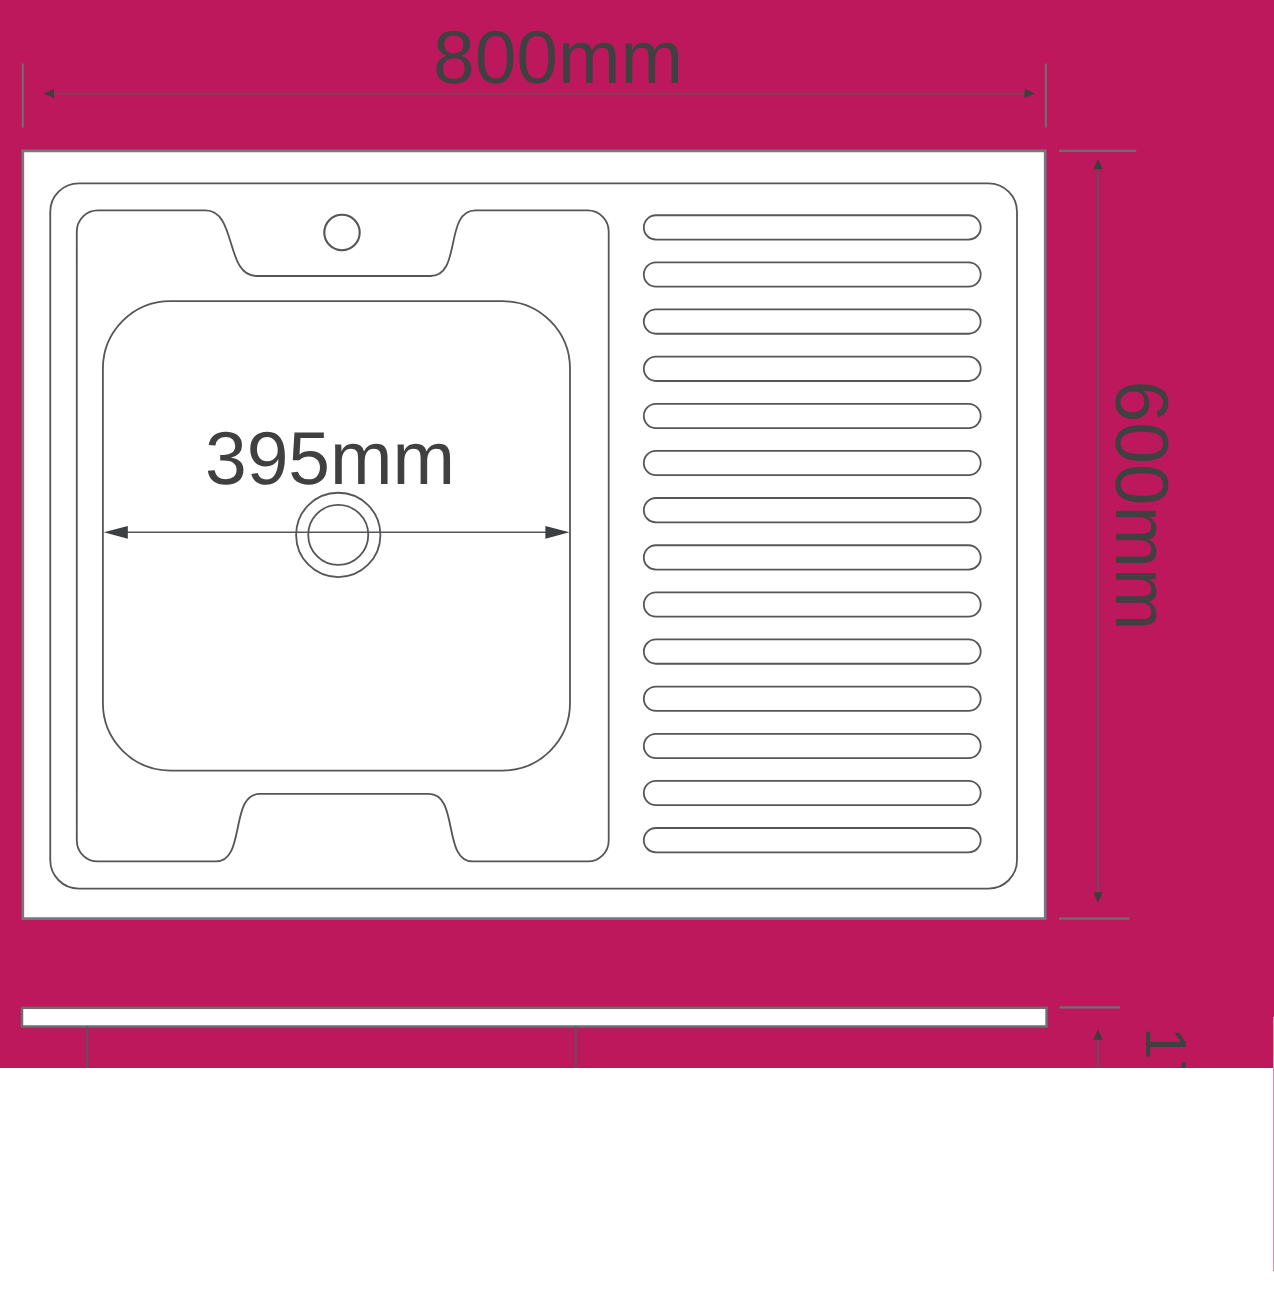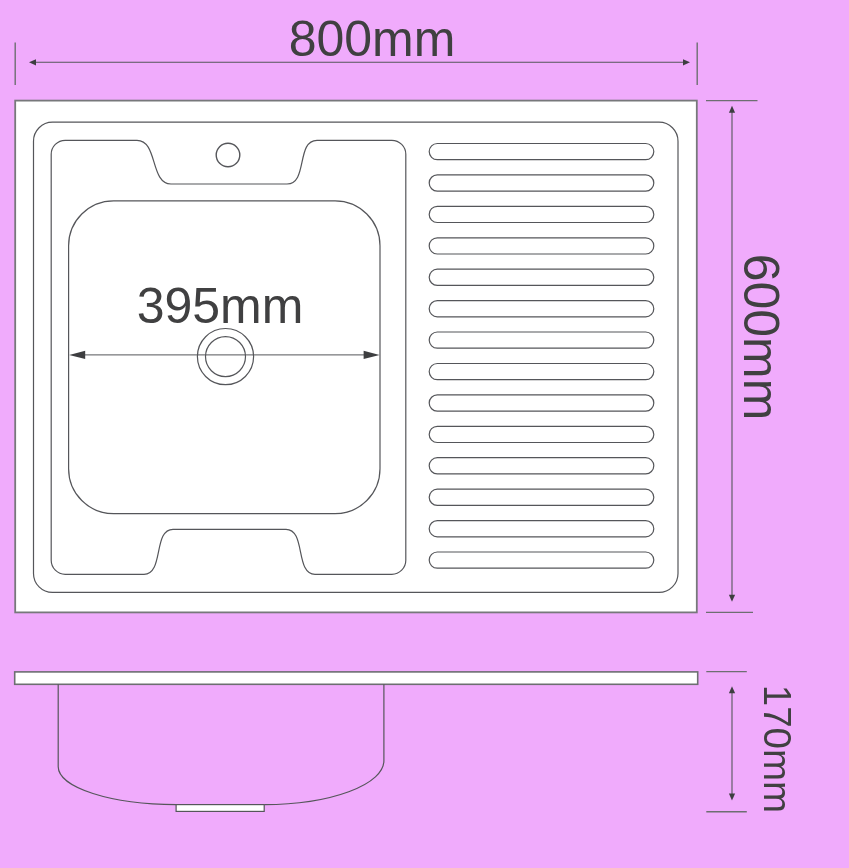--- a/index.html
+++ b/index.html
@@ -1,16 +1,16 @@
 <!DOCTYPE html>
 <html><head>
 <meta charset="utf-8">
 <style>
   html,body{margin:0;padding:0;background:#ffffff;}
-  .wrap{width:849px;height:868px;position:relative;overflow:hidden;background:#f0abfc;}
+  .wrap{width:849px;height:712px;position:relative;overflow:hidden;background:#be185d;}
   text{font-family:"Liberation Sans", sans-serif;fill:#404041;}
 </style>
 </head>
 <body>
 <div class="wrap">
 <svg width="849" height="868" viewBox="0 0 849 868">
 
   <g stroke="#6d6e71" stroke-width="1.4" fill="none">
     <line x1="15.2" y1="42.4" x2="15.2" y2="85.0"></line>
     <line x1="697.2" y1="42.4" x2="697.2" y2="85.0"></line>

